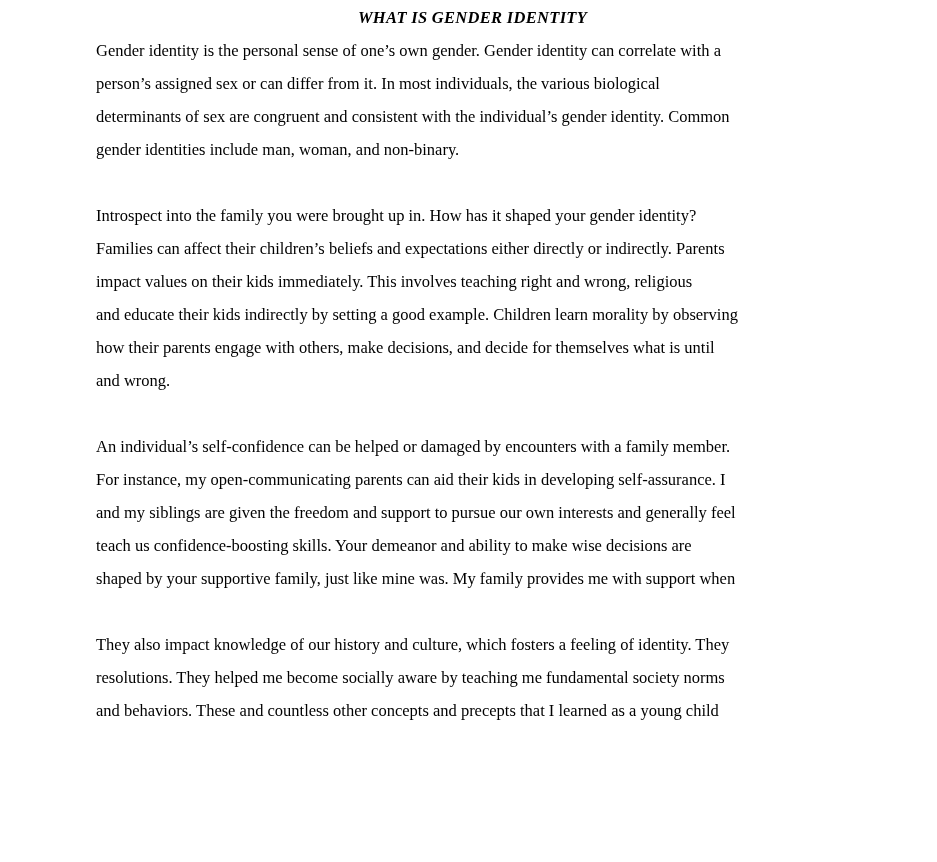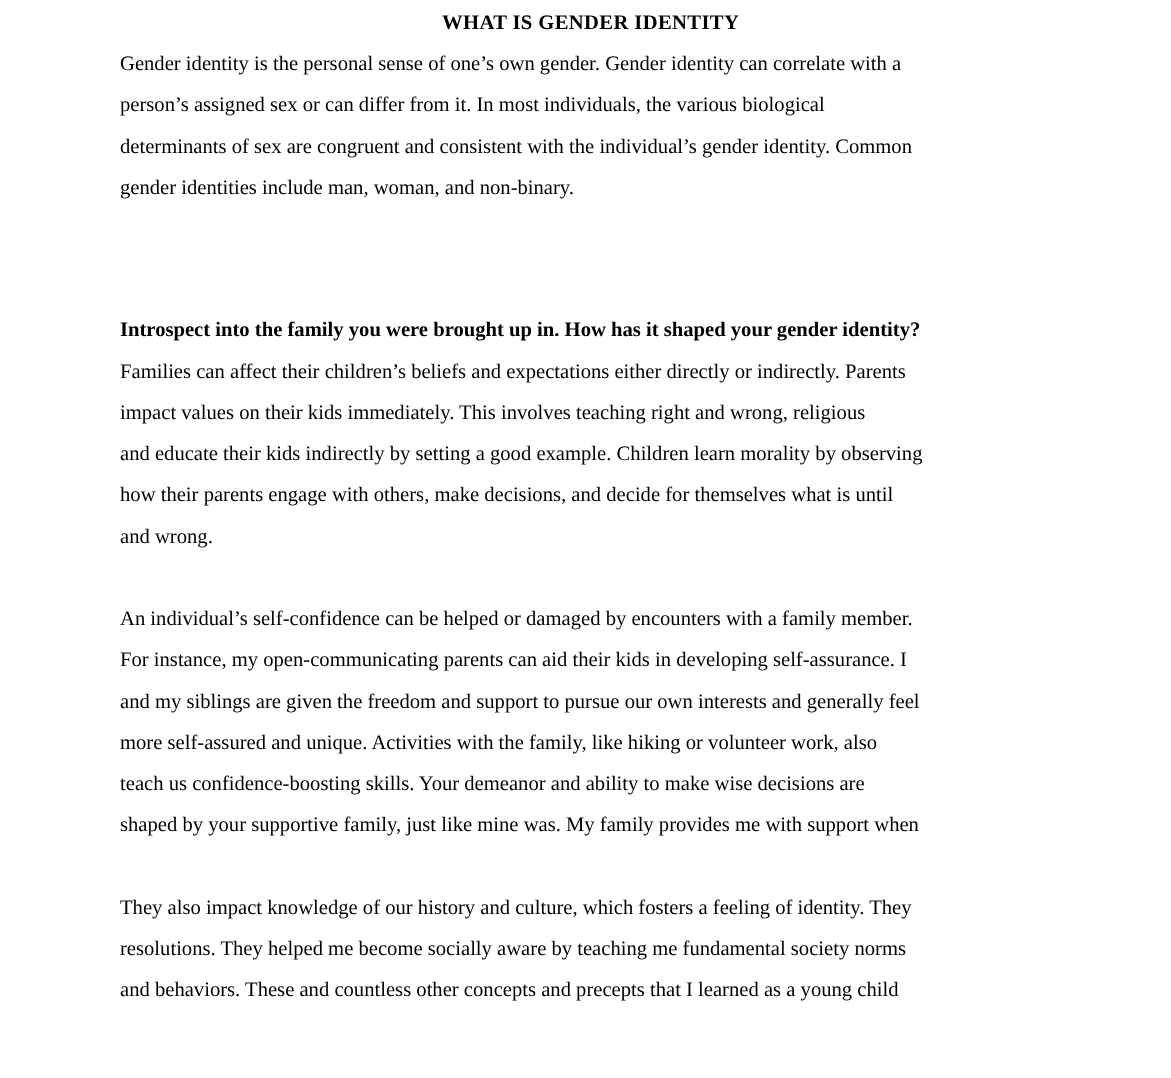--- a/index.html
+++ b/index.html
@@ -19,22 +19,23 @@
     height: 33px;
     line-height: 33px;
     white-space: nowrap;
     overflow: hidden;
   }
   .blank { height: 33px; }
   .title {
     font-weight: bold;
     text-align: center;
     letter-spacing: 0.3px;
+    font-style: italic;
   }
-  .question { font-weight: bold; margin-top: 48px; }
+  .question { font-weight: normal; }
 </style>
 </head>
 <body>
 
 <div class="page">
 
   <div class="line title">WHAT IS GENDER IDENTITY</div>
 
   <div class="line">Gender identity is the personal sense of one’s own gender. Gender identity can correlate with a</div>
   <div class="line">person’s assigned sex or can differ from it. In most individuals, the various biological</div>
@@ -49,21 +50,20 @@
   <div class="line">impact values on their kids immediately. This involves teaching right and wrong, religious</div>
   <div class="line">and educate their kids indirectly by setting a good example. Children learn morality by observing</div>
   <div class="line">how their parents engage with others, make decisions, and decide for themselves what is until</div>
   <div class="line">and wrong.</div>
 
   <div class="blank"></div>
 
   <div class="line">An individual’s self-confidence can be helped or damaged by encounters with a family member.</div>
   <div class="line">For instance, my open-communicating parents can aid their kids in developing self-assurance. I</div>
   <div class="line">and my siblings are given the freedom and support to pursue our own interests and generally feel</div>
-  <div class="line">more self-assured and unique. Activities with the family, like hiking or volunteer work, also</div>
   <div class="line">teach us confidence-boosting skills. Your demeanor and ability to make wise decisions are</div>
   <div class="line">shaped by your supportive family, just like mine was. My family provides me with support when</div>
 
   <div class="blank"></div>
 
   <div class="line">They also impact knowledge of our history and culture, which fosters a feeling of identity. They</div>
   <div class="line">resolutions. They helped me become socially aware by teaching me fundamental society norms</div>
   <div class="line">and behaviors. These and countless other concepts and precepts that I learned as a young child</div>
 
 </div>

